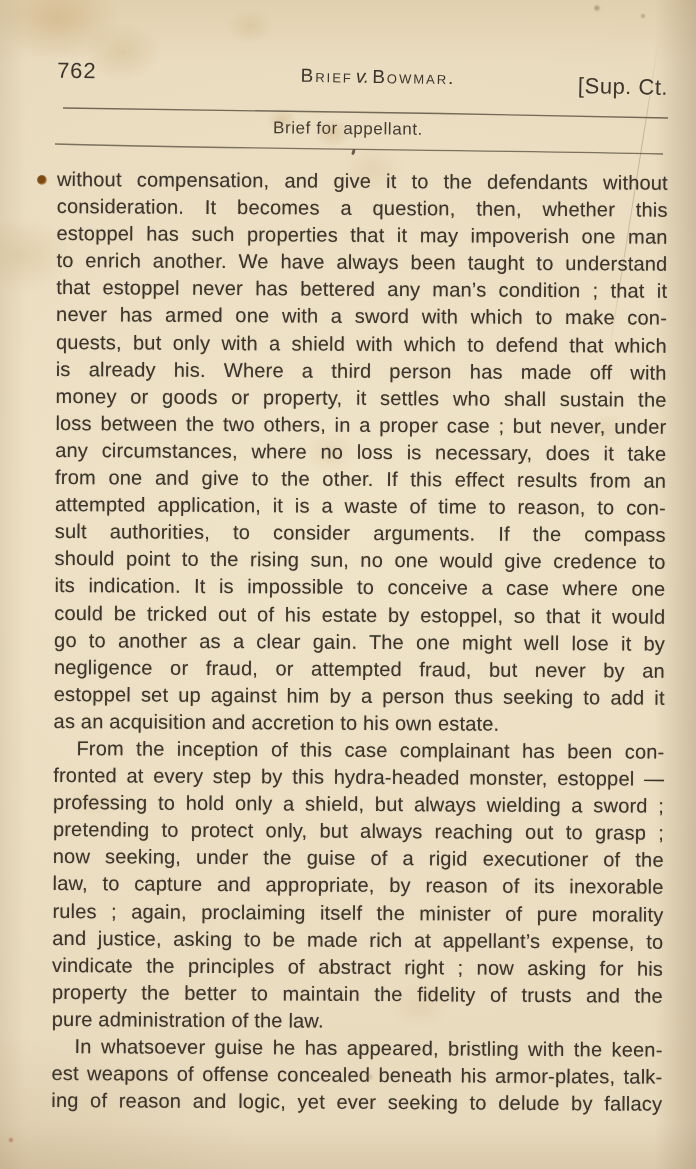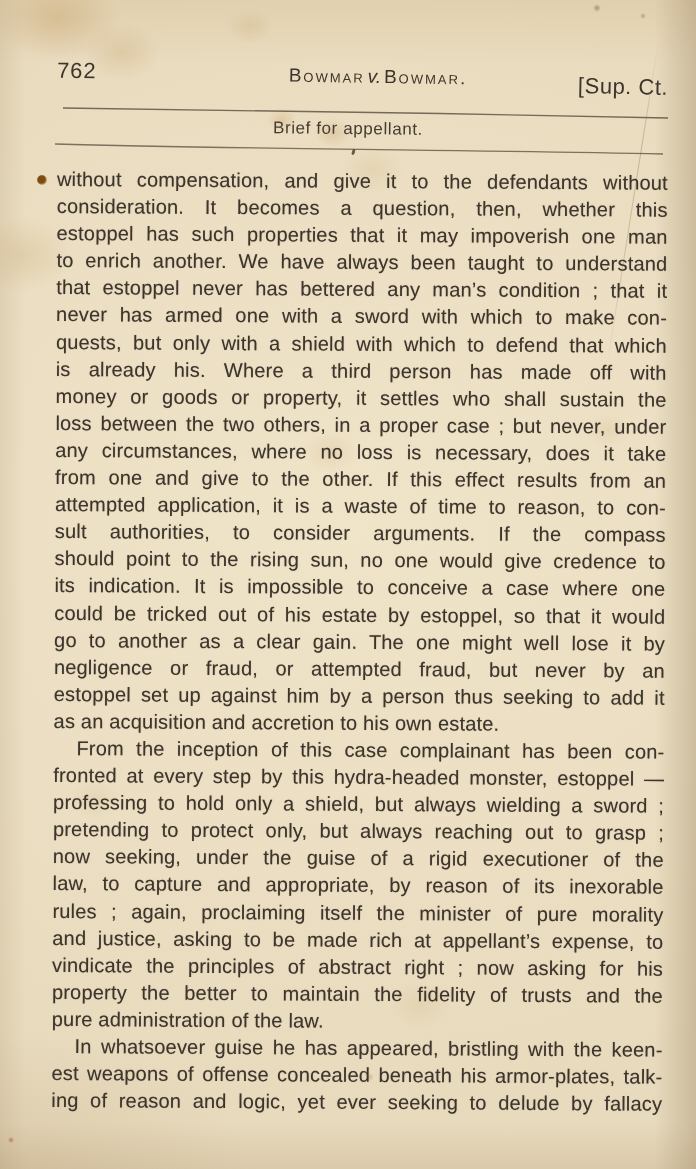--- a/index.html
+++ b/index.html
@@ -89,21 +89,21 @@
   }
 </style>
 </head>
 <body>
 
 <div class="page">
 
   <div class="pagenum">762</div>
 
   <div class="running-title">
-    <span class="sc">Bowmar</span><span class="vs">v.</span><span class="sc">Bowmar.</span>
+    <span class="sc">Brief</span><span class="vs">v.</span><span class="sc">Bowmar.</span>
   </div>
 
   <div class="court">[Sup. Ct.</div>
 
   <svg class="rules" width="696" height="200" viewBox="0 0 696 200">
     <path d="M63,108 C230,111 470,113 668,118" fill="none" stroke="#4c4335" stroke-width="1.4" opacity="0.75"></path>
     <path d="M55,144 C240,149 470,150 663,154" fill="none" stroke="#4c4335" stroke-width="1.3" opacity="0.7"></path>
   </svg>
 
   <div class="brief">Brief for appellant.</div>

